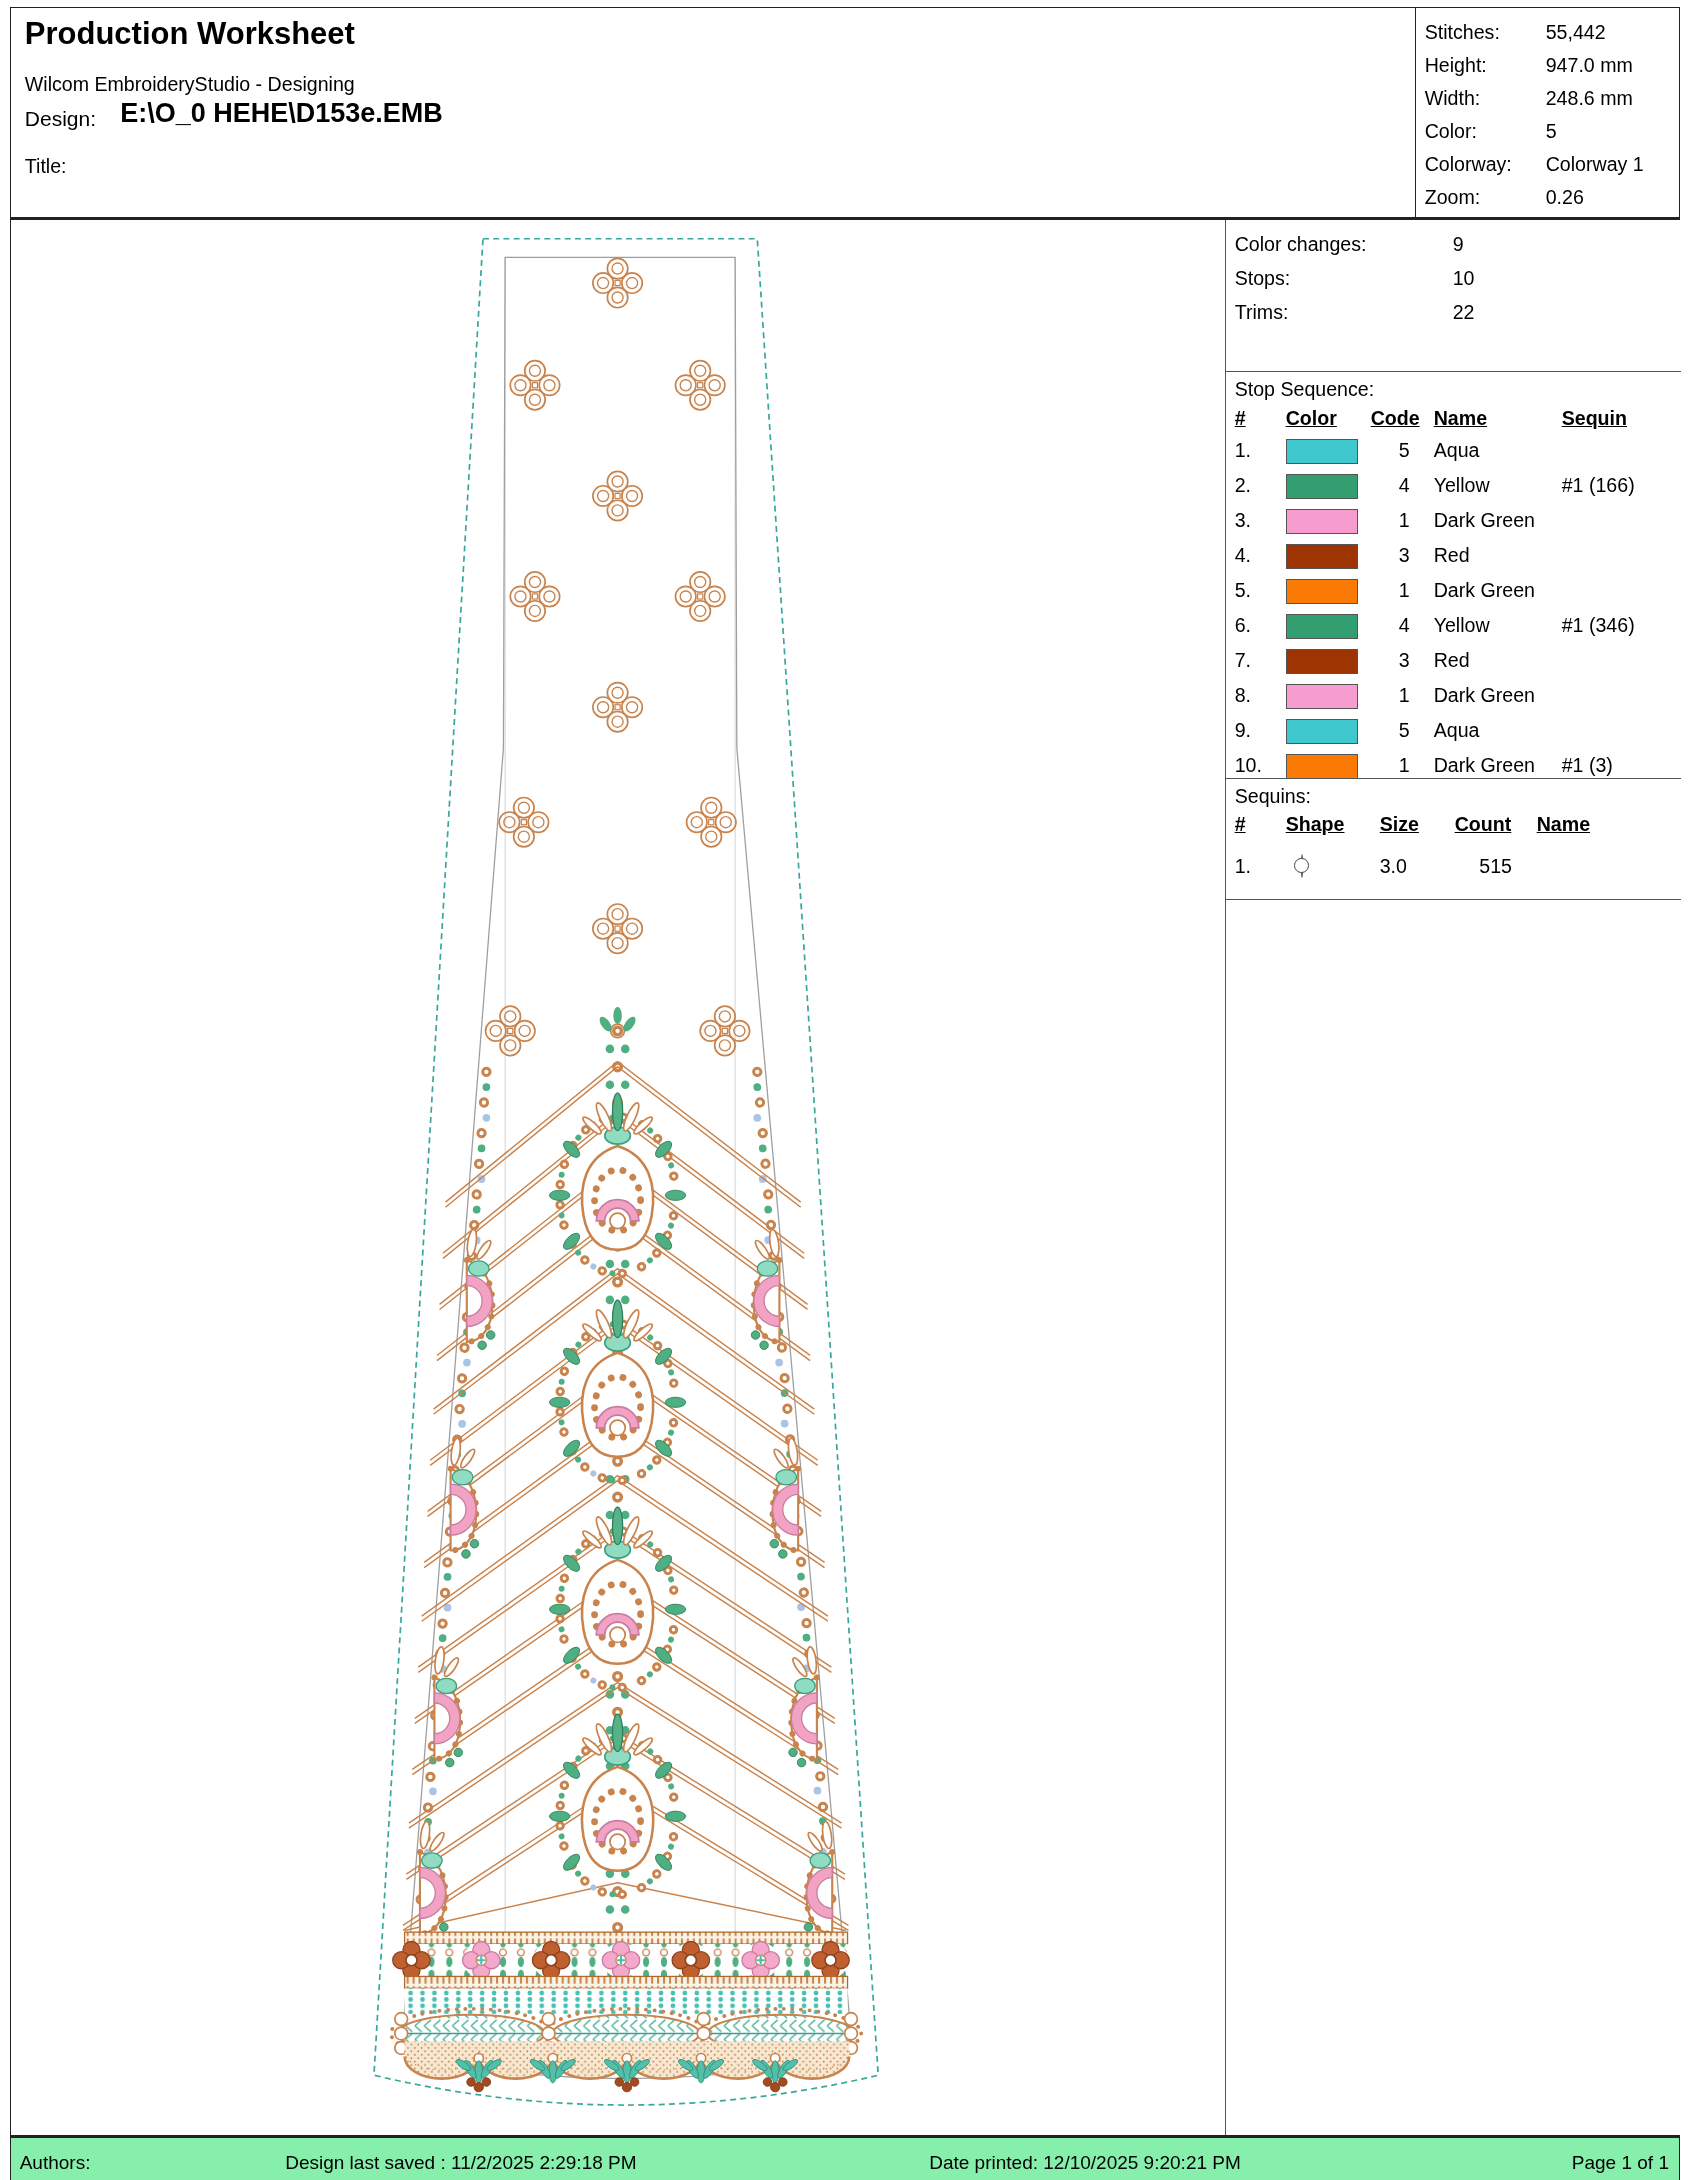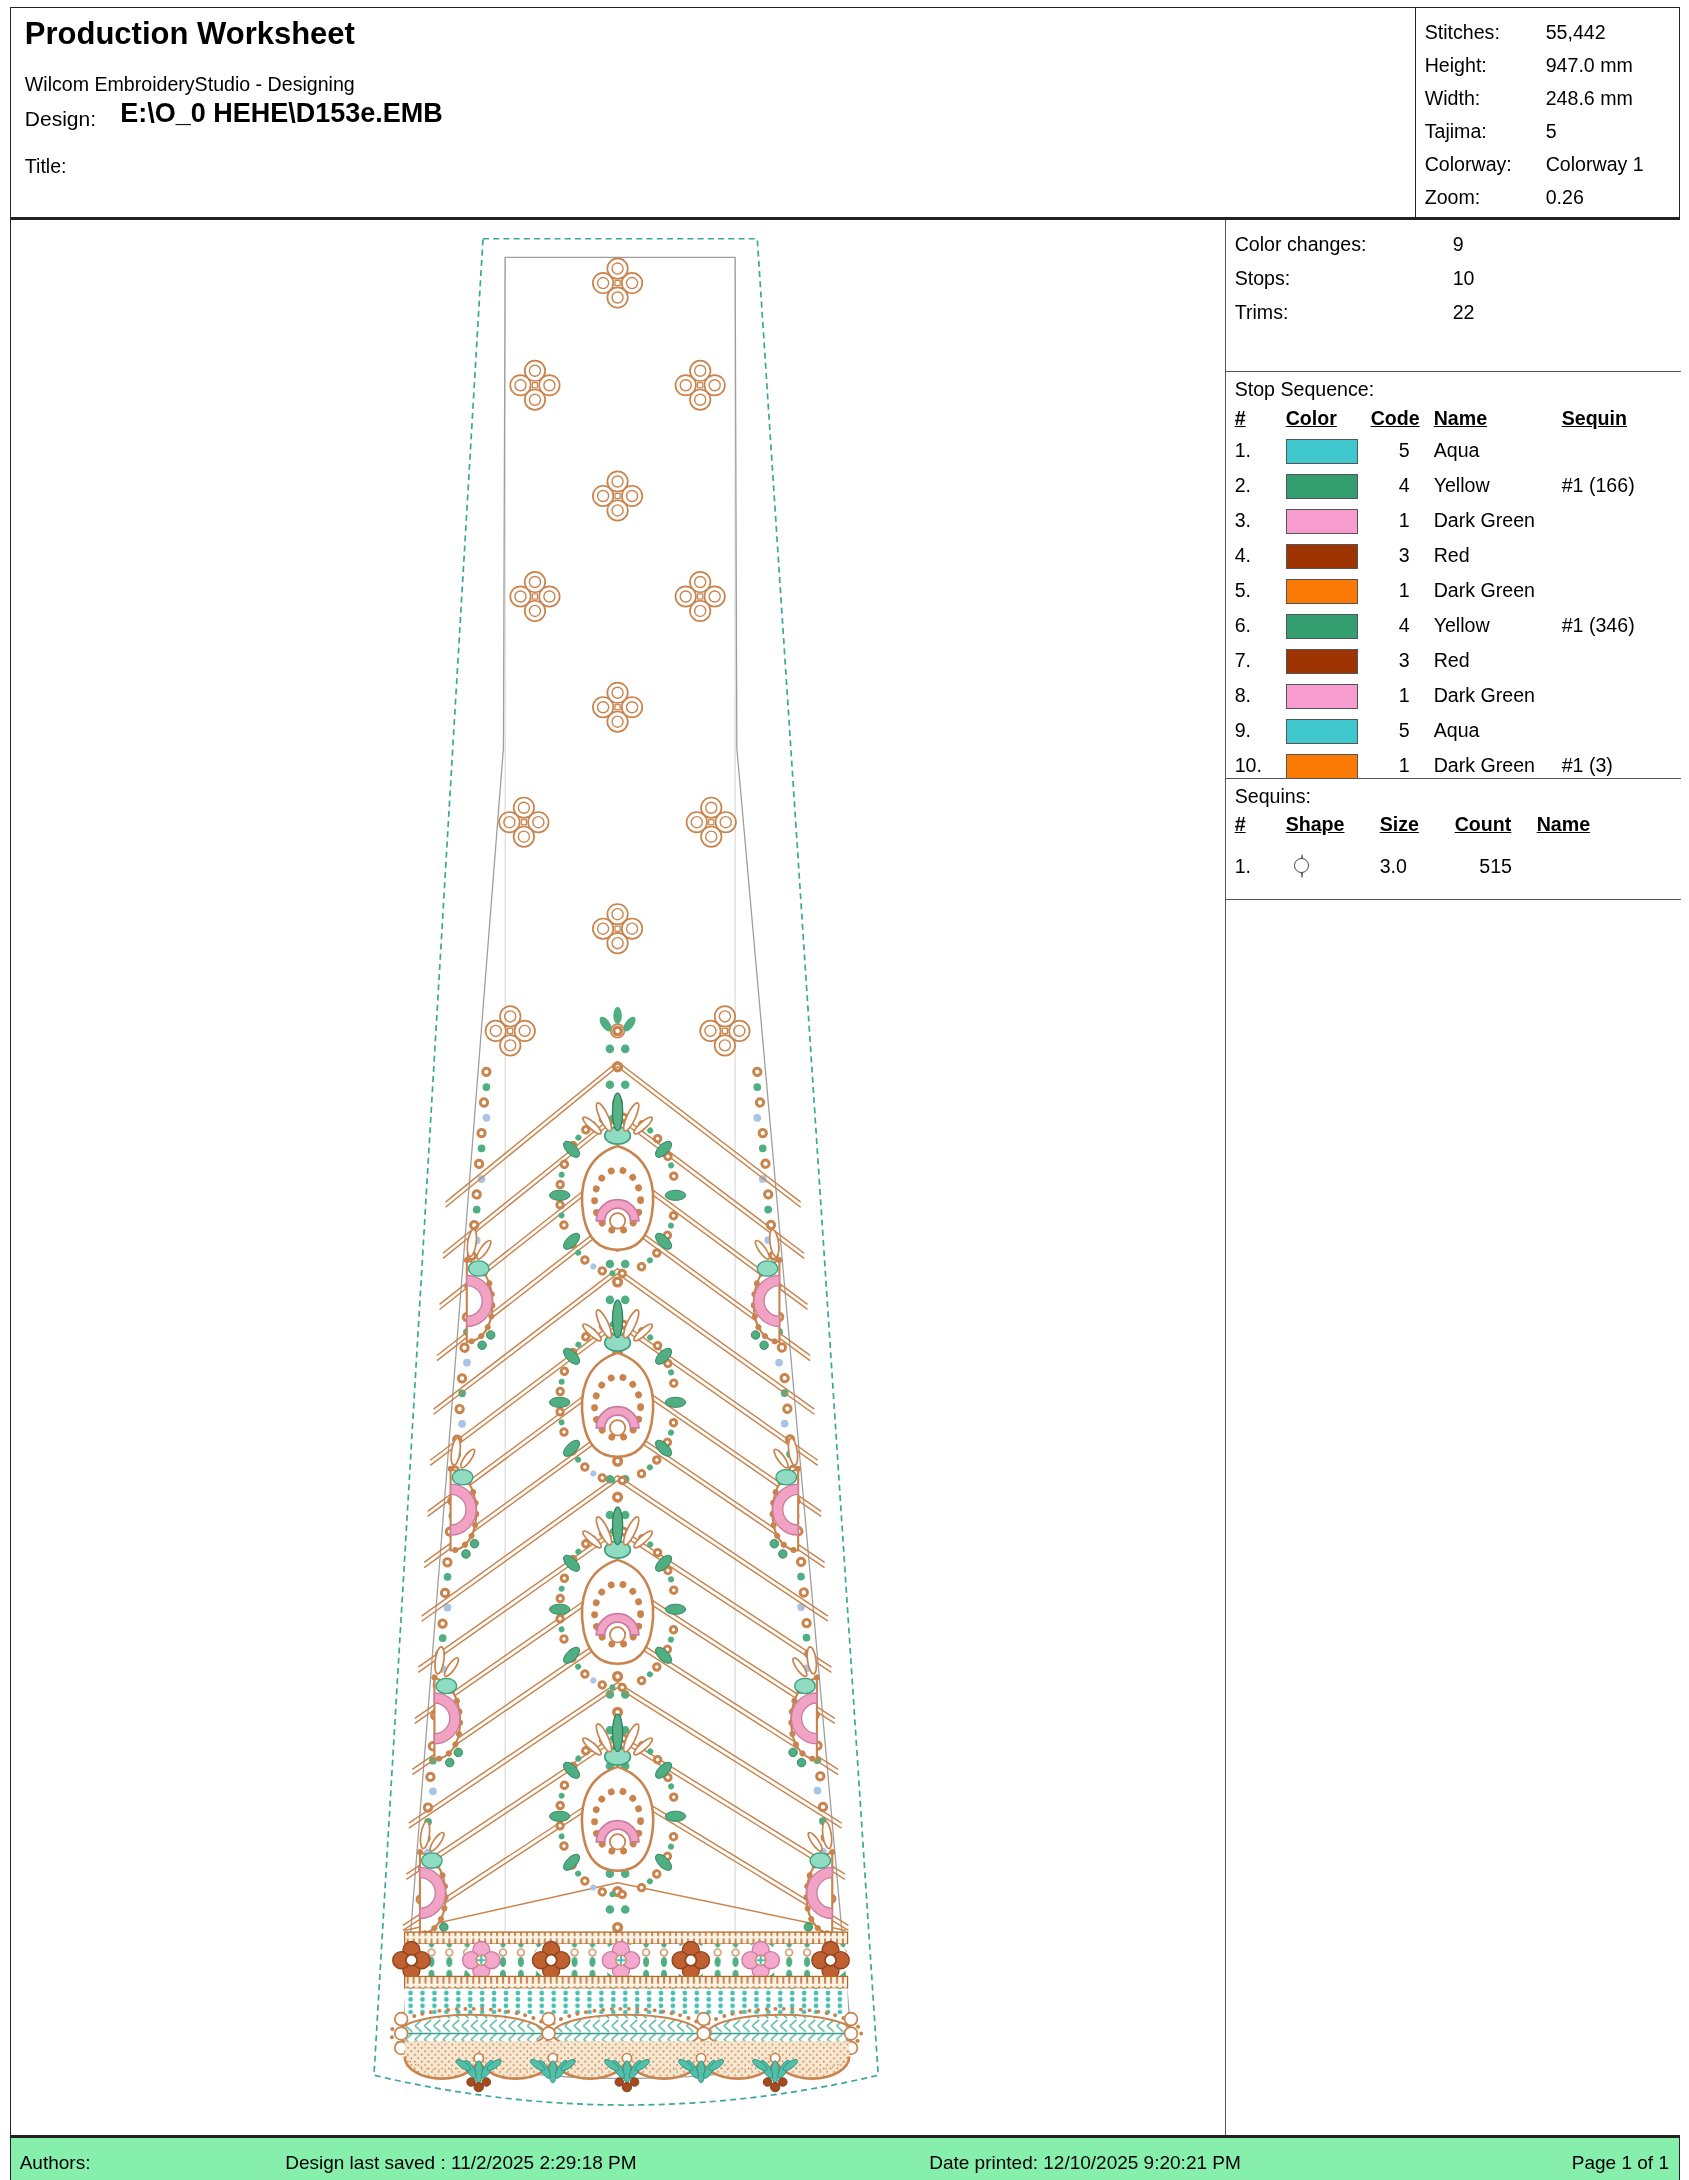--- a/index.html
+++ b/index.html
@@ -81,21 +81,21 @@
           <span class="k">Height:</span>
           <span class="v">947.0 mm</span>
         </div>
 
         <div class="kv">
           <span class="k">Width:</span>
           <span class="v">248.6 mm</span>
         </div>
 
         <div class="kv">
-          <span class="k">Tajima:</span>
+          <span class="k">Color:</span>
           <span class="v">5</span>
         </div>
 
         <div class="kv">
           <span class="k">Colorway:</span>
           <span class="v">Colorway 1</span>
         </div>
 
         <div class="kv">
           <span class="k">Zoom:</span>

